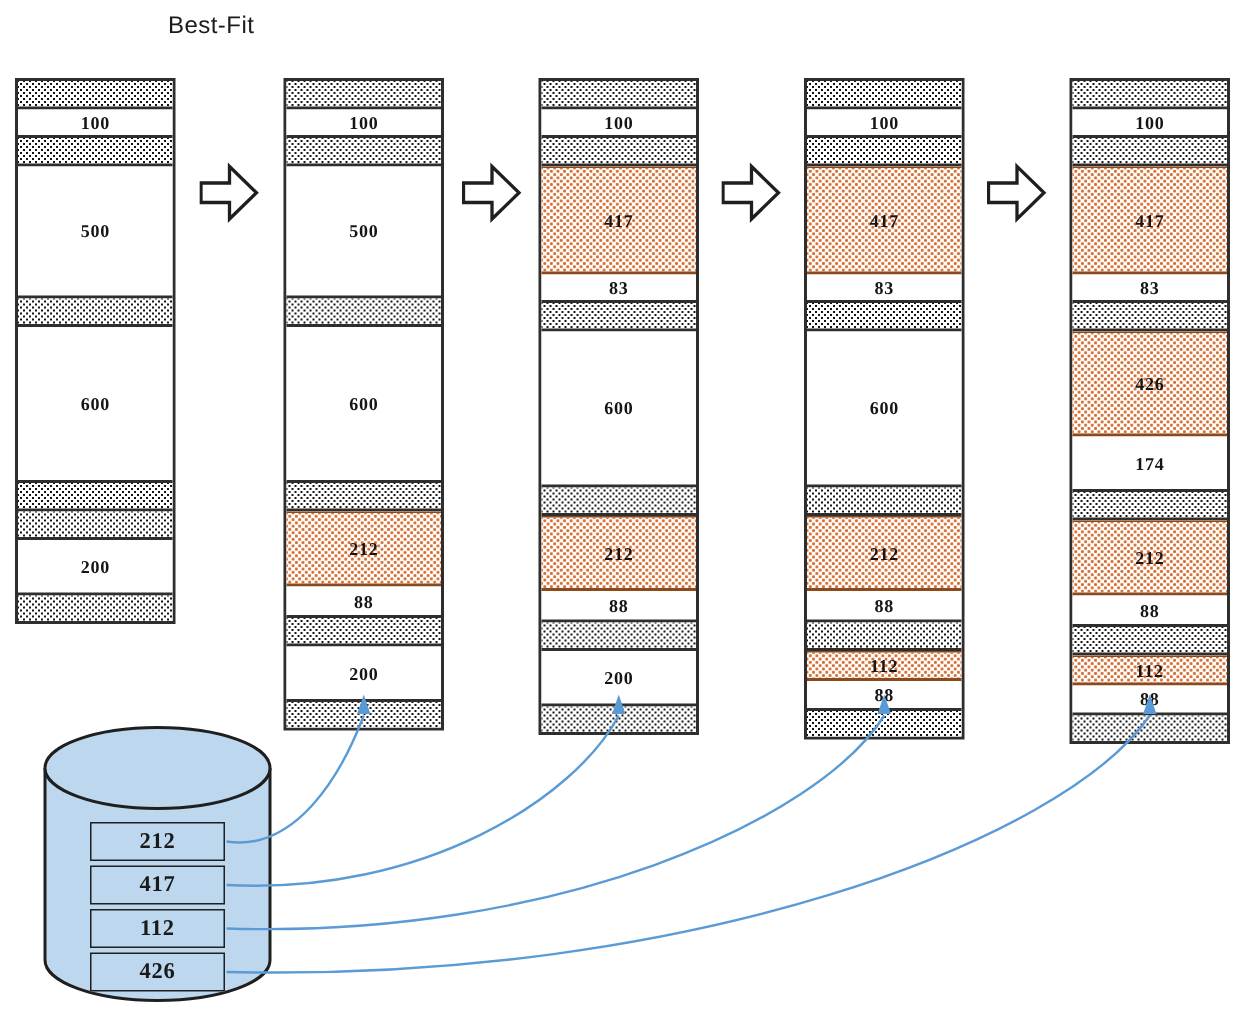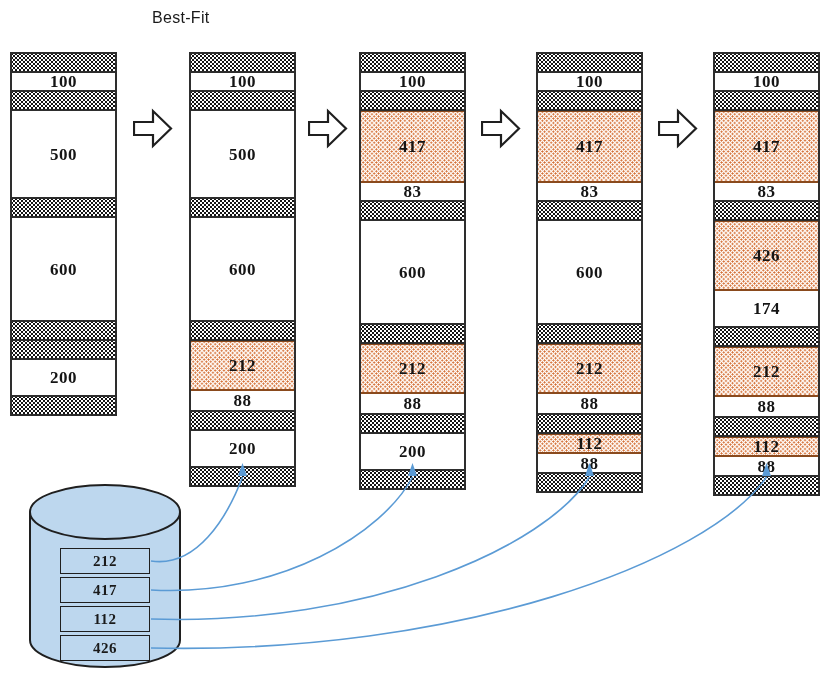--- a/index.html
+++ b/index.html
@@ -1,27 +1,27 @@
 <!DOCTYPE html>
 <html><head>
 <meta charset="utf-8">
 <style>
   html,body{margin:0;padding:0;background:#ffffff;}
   body{width:823px;height:677px;position:relative;overflow:hidden;
        font-family:"Liberation Sans",sans-serif;}
   #stage{position:absolute;left:0;top:0;width:823px;height:677px;}
   #title{position:absolute;left:112px;top:9px;font-size:16px;color:#1a1a1a;
-         letter-spacing:.3px;margin-left:40px;}
+         letter-spacing:.3px;}
   .column{position:absolute;box-sizing:border-box;width:107px;
           border:2px solid var(--outline);background:#fff;}
   .seg{border-bottom:2px solid var(--outline);display:flex;align-items:center;
        justify-content:center;overflow:hidden;}
   .seg:last-child{border-bottom:none;}
   .seg span{font-family:"Liberation Serif",serif;font-weight:bold;
-            font-size:17px;color:#151515;letter-spacing:.5px;line-height:1;}
+            font-size:12px;color:#151515;letter-spacing:.5px;line-height:1;}
   .free{background:#ffffff;}
   .hatch{background-color:#ffffff;
     background-image:
       radial-gradient(circle, var(--hatchDot) .8px, transparent .95px),
       radial-gradient(circle, var(--hatchDot) .8px, transparent .95px);
     background-size:4px 4px;background-position:0 0,2px 2px;}
   .alloc{background-color:var(--allocBg);
     border-top:1px solid var(--allocBorder);border-bottom-color:var(--allocBorder);
     background-image:
       radial-gradient(circle, var(--allocDot) .85px, transparent 1px),

